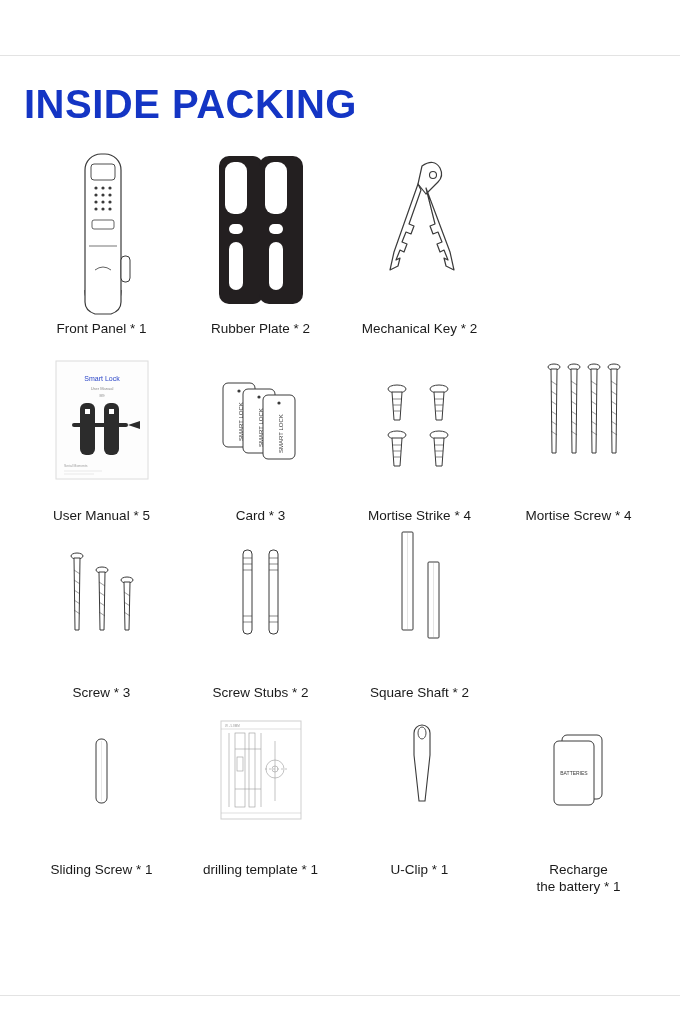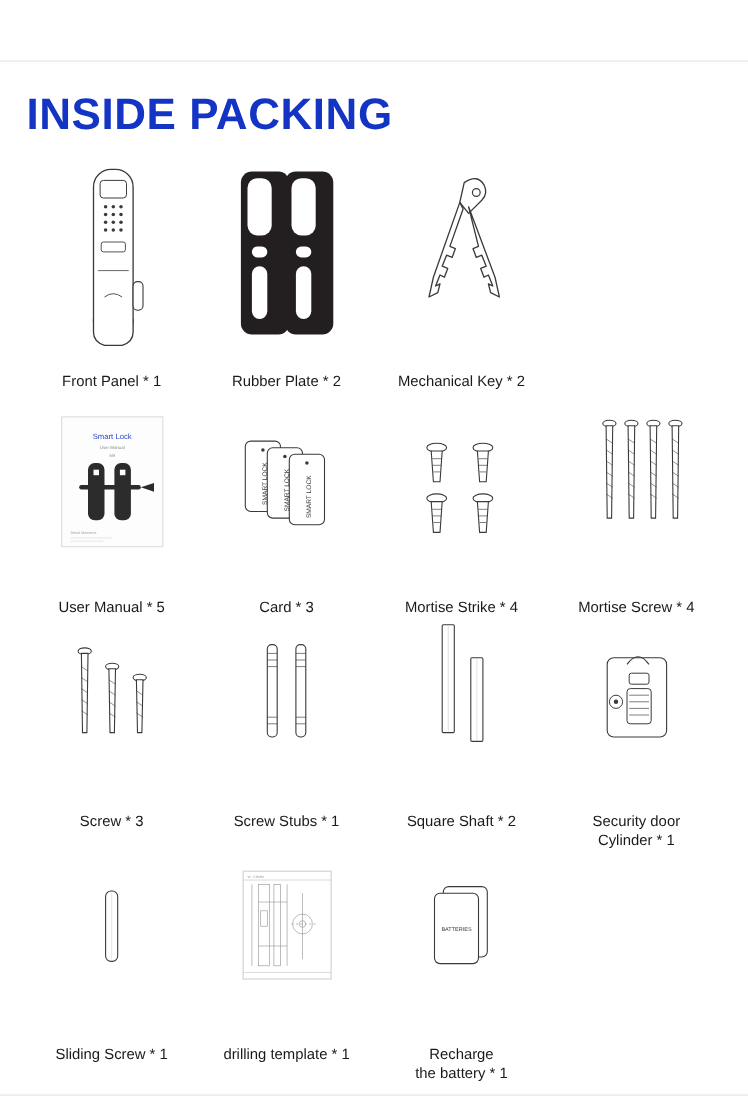--- a/index.html
+++ b/index.html
@@ -72,21 +72,21 @@
     width: 100%;
   }
   .art-sm {
     height: 160px;
   }
   .caption {
     font-size: 13.5px;
     color: #1a1a1a;
     text-align: center;
     line-height: 17px;
-    margin-top: 18px;
+    margin-top: 0;
     font-family: "Liberation Sans", sans-serif;
   }
   svg { display: block; }
 </style>
 </head>
 <body>
 
 <div class="page">
 
   <div class="top-rule"></div>
@@ -357,57 +357,37 @@
               <line x1="58" y1="34" x2="67" y2="34"></line>
                 <line x1="58" y1="40" x2="67" y2="40"></line>
                 <line x1="58" y1="46" x2="67" y2="46"></line>
               <line x1="32" y1="92" x2="41" y2="92"></line>
                 <line x1="32" y1="98" x2="41" y2="98"></line>
               <line x1="58" y1="92" x2="67" y2="92"></line>
                 <line x1="58" y1="98" x2="67" y2="98"></line>
             </g>
           </svg>
         </div>
-        <div class="caption">Screw Stubs * 1</div>
+        <div class="caption">Screw Stubs * 2</div>
       </div>
 
       <div class="cell">
         <div class="art art-sm">
           <svg width="100" height="160" viewBox="0 0 100 160">
             <g fill="#fff" stroke="#3a3a3a" stroke-width="1">
               <rect x="32" y="8" width="11" height="98" rx="1"></rect>
               <rect x="58" y="38" width="11" height="76" rx="1"></rect>
             </g>
             <line x1="37.5" y1="9" x2="37.5" y2="105" stroke="#dddddd" stroke-width="0.8"></line>
             <line x1="63.5" y1="39" x2="63.5" y2="113" stroke="#dddddd" stroke-width="0.8"></line>
           </svg>
         </div>
         <div class="caption">Square Shaft * 2</div>
       </div>
 
-      <div class="cell">
-        <div class="art art-sm">
-          <svg width="110" height="160" viewBox="0 0 110 160">
-            <rect x="28" y="38" width="54" height="72" rx="6" fill="#fff" stroke="#3a3a3a" stroke-width="1"></rect>
-            <path d="M46 44 q10 -14 20 0" fill="none" stroke="#3a3a3a" stroke-width="1"></path>
-            <rect x="48" y="52" width="18" height="10" rx="2" fill="#fff" stroke="#3a3a3a" stroke-width="0.9"></rect>
-            <rect x="46" y="66" width="22" height="32" rx="3" fill="#fff" stroke="#3a3a3a" stroke-width="0.9"></rect>
-            <g stroke="#3a3a3a" stroke-width="0.6">
-              <line x1="48" y1="72" x2="66" y2="72"></line>
-                <line x1="48" y1="78" x2="66" y2="78"></line>
-              <line x1="48" y1="84" x2="66" y2="84"></line>
-                <line x1="48" y1="90" x2="66" y2="90"></line>
-            </g>
-            <circle cx="36" cy="78" r="6" fill="#fff" stroke="#3a3a3a" stroke-width="0.9"></circle>
-            <circle cx="36" cy="78" r="2" fill="#3a3a3a"></circle>
-          </svg>
-        </div>
-        <div class="caption" style="white-space:pre-line">Security door
-Cylinder * 1</div>
-      </div>
 
     </div>
 
     <div class="row">
 
       <div class="cell">
         <div class="art art-sm">
           <svg width="80" height="160" viewBox="0 0 80 160">
             <rect x="34" y="38" width="11" height="64" rx="5" fill="#fff" stroke="#3a3a3a" stroke-width="1"></rect>
             <line x1="39.5" y1="40" x2="39.5" y2="100" stroke="#e2e2e2" stroke-width="0.8"></line>
@@ -436,20 +416,29 @@
             <g stroke="#bdbdbd" stroke-width="0.5">
               <line x1="20" y1="28" x2="100" y2="28"></line>
               <line x1="20" y1="112" x2="100" y2="112"></line>
             </g>
             <text x="24" y="26" font-size="3" fill="#9a9a9a" font-family="Liberation Sans, sans-serif">W - 5.8MM</text>
           </svg>
         </div>
         <div class="caption">drilling template * 1</div>
       </div>
 
+      <div class="cell">
+        <div class="art art-sm">
+          <svg width="80" height="160" viewBox="0 0 80 160">
+            <path d="M34 32 a8 8 0 0 1 16 0 v22 l-5 46 h-6 l-5 -46 z" fill="#fff" stroke="#3a3a3a" stroke-width="1.1"></path>
+            <ellipse cx="42" cy="32" rx="4" ry="6" fill="#fff" stroke="#3a3a3a" stroke-width="0.9"></ellipse>
+          </svg>
+        </div>
+        <div class="caption">U-Clip * 1</div>
+      </div>
 
       <div class="cell">
         <div class="art art-sm">
           <svg width="110" height="160" viewBox="0 0 110 160">
             <rect x="38" y="34" width="40" height="64" rx="5" fill="#fff" stroke="#3a3a3a" stroke-width="1"></rect>
             <rect x="30" y="40" width="40" height="64" rx="5" fill="#fff" stroke="#3a3a3a" stroke-width="1"></rect>
             <text x="50" y="74" font-size="5" fill="#3a3a3a" text-anchor="middle" font-family="Liberation Sans, sans-serif">BATTERIES</text>
           </svg>
         </div>
         <div class="caption" style="white-space:pre-line">Recharge

